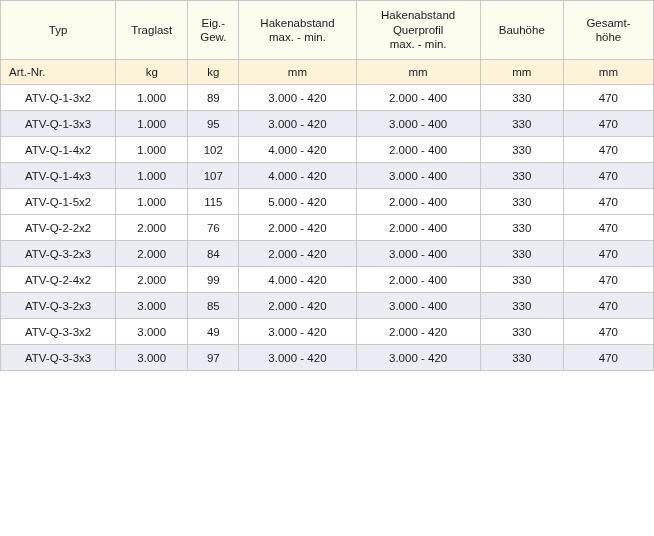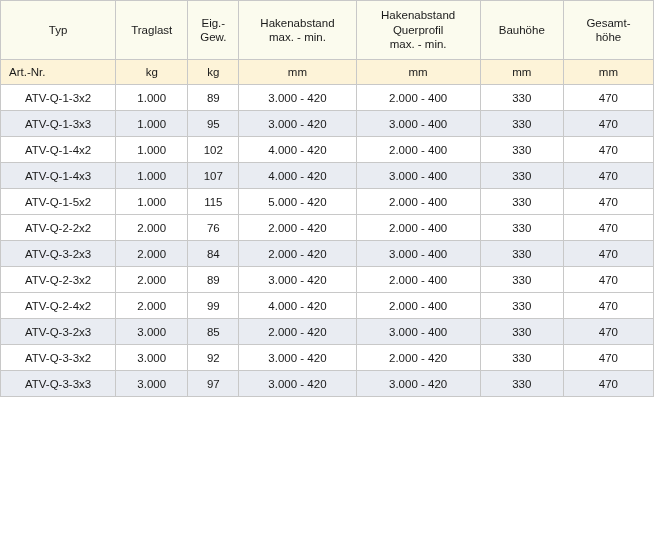--- a/index.html
+++ b/index.html
@@ -167,50 +167,41 @@
       <tr class="data even">
         <td class="typ">ATV-Q-3-2x3</td>
         <td>2.000</td>
         <td>84</td>
         <td>2.000 - 420</td>
         <td>3.000 - 400</td>
         <td>330</td>
         <td>470</td>
       </tr>
       <tr class="data odd">
-        <td class="typ">ATV-Q-2-3x2</td>
-        <td>2.000</td>
-        <td>89</td>
-        <td>3.000 - 420</td>
-        <td>2.000 - 400</td>
-        <td>330</td>
-        <td>470</td>
-      </tr>
-      <tr class="data odd">
         <td class="typ">ATV-Q-2-4x2</td>
         <td>2.000</td>
         <td>99</td>
         <td>4.000 - 420</td>
         <td>2.000 - 400</td>
         <td>330</td>
         <td>470</td>
       </tr>
       <tr class="data even">
         <td class="typ">ATV-Q-3-2x3</td>
         <td>3.000</td>
         <td>85</td>
         <td>2.000 - 420</td>
         <td>3.000 - 400</td>
         <td>330</td>
         <td>470</td>
       </tr>
       <tr class="data odd">
         <td class="typ">ATV-Q-3-3x2</td>
         <td>3.000</td>
-        <td>92</td>
+        <td>49</td>
         <td>3.000 - 420</td>
         <td>2.000 - 420</td>
         <td>330</td>
         <td>470</td>
       </tr>
       <tr class="data even">
         <td class="typ">ATV-Q-3-3x3</td>
         <td>3.000</td>
         <td>97</td>
         <td>3.000 - 420</td>

